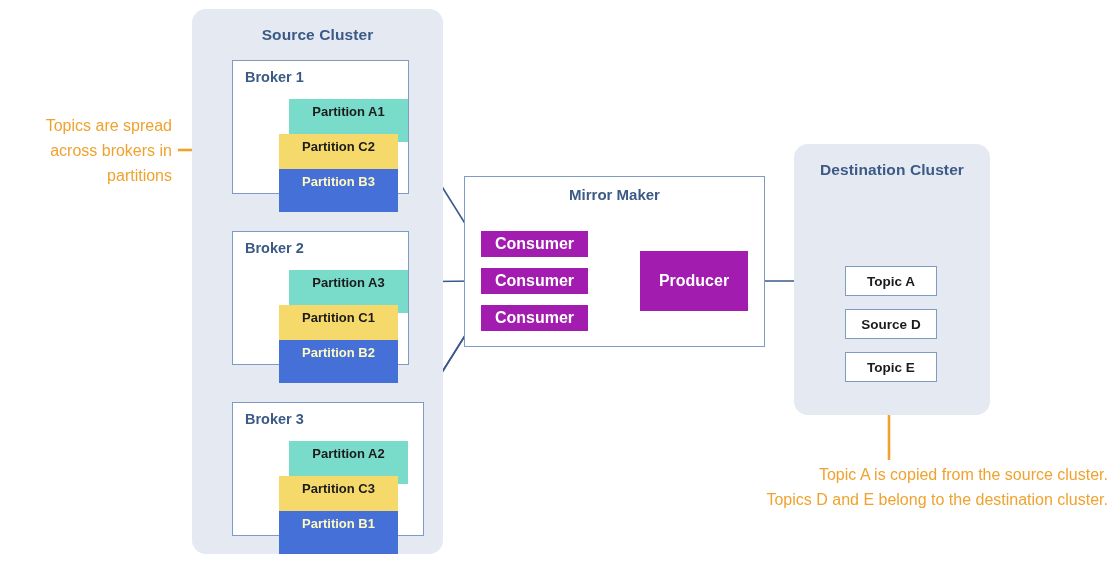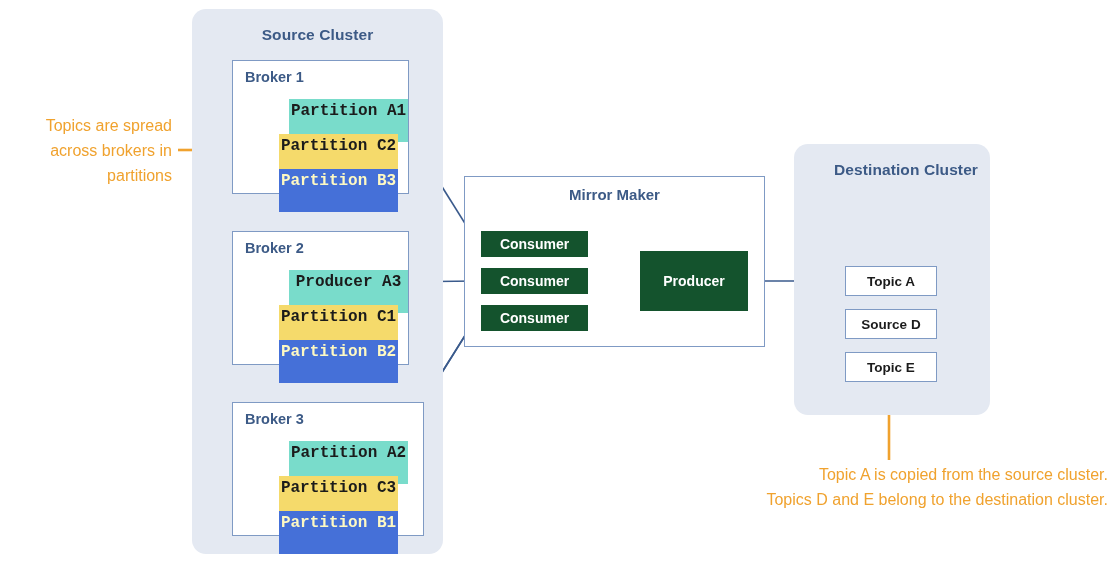--- a/index.html
+++ b/index.html
@@ -24,39 +24,38 @@
   
   .broker{
     position:absolute;background:#ffffff;border:1.4px solid #7f9ac4;
   }
   .broker-label{
     position:absolute;left:12px;top:8px;
     color:#3c5a86;font-size:14.5px;font-weight:bold;
   }
   .partition{
     position:absolute;height:43px;line-height:25px;
-    text-align:center;font-size:16px;font-weight:bold;
+    text-align:center;font-size:13px;font-weight:bold;
     white-space:nowrap;
-    font-family:Liberation Mono, monospace;
   }
   .p-teal{background:#79dccb;color:#1b1b1b;}
   .p-yellow{background:#f5da6b;color:#1b1b1b;}
   .p-blue{background:#4570d8;color:#fef9c3;}
 
   
   .mm-box{
     position:absolute;background:#ffffff;border:1.4px solid #7f9ac4;
   }
   .mm-title{
     position:absolute;width:100%;text-align:center;top:9px;
     color:#3c5a86;font-size:15px;font-weight:bold;
   }
   .node-blue{
-    position:absolute;background:#14532d;color:#ffffff;
-    font-size:14px;font-weight:bold;
+    position:absolute;background:#a21caf;color:#ffffff;
+    font-size:16px;font-weight:bold;
     display:flex;align-items:center;justify-content:center;
   }
 
   
   .topic{
     position:absolute;background:#ffffff;border:1.4px solid #7f9ac4;
     font-size:13.5px;color:#1b1b1b;font-weight:bold;
     display:flex;align-items:center;justify-content:center;
   }
 
@@ -116,21 +115,21 @@
 
   <div class="broker" style="left:232px;top:60px;width:175px;height:132px;">
     <div class="broker-label">Broker 1</div>
     <div class="partition p-teal" style="left:56px;top:38px;width:119px;">Partition A1</div>
     <div class="partition p-yellow" style="left:46px;top:73px;width:119px;">Partition C2</div>
     <div class="partition p-blue" style="left:46px;top:108px;width:119px;">Partition B3</div>
   </div>
 
   <div class="broker" style="left:232px;top:231px;width:175px;height:132px;">
     <div class="broker-label">Broker 2</div>
-    <div class="partition p-teal" style="left:56px;top:38px;width:119px;">Producer A3</div>
+    <div class="partition p-teal" style="left:56px;top:38px;width:119px;">Partition A3</div>
     <div class="partition p-yellow" style="left:46px;top:73px;width:119px;">Partition C1</div>
     <div class="partition p-blue" style="left:46px;top:108px;width:119px;">Partition B2</div>
   </div>
 
   <div class="broker" style="left:232px;top:402px;width:175px;height:132px;padding-left:15px;">
     <div class="broker-label">Broker 3</div>
     <div class="partition p-teal" style="left:56px;top:38px;width:119px;">Partition A2</div>
     <div class="partition p-yellow" style="left:46px;top:73px;width:119px;">Partition C3</div>
     <div class="partition p-blue" style="left:46px;top:108px;width:119px;">Partition B1</div>
   </div>
@@ -139,21 +138,21 @@
     <div class="mm-title">Mirror Maker</div>
   </div>
 
   <div class="node-blue" style="left:481px;top:231px;width:107px;height:26px;">Consumer</div>
   <div class="node-blue" style="left:481px;top:268px;width:107px;height:26px;">Consumer</div>
   <div class="node-blue" style="left:481px;top:305px;width:107px;height:26px;">Consumer</div>
 
   <div class="node-blue" style="left:640px;top:251px;width:108px;height:60px;">Producer</div>
 
   <div class="cluster" style="left:794px;top:144px;width:196px;height:271px;">
-    <div class="cluster-title" style="top:17px;margin-left:14px;">Destination Cluster</div>
+    <div class="cluster-title" style="top:17px;">Destination Cluster</div>
   </div>
 
   <div class="topic" style="left:845px;top:266px;width:90px;height:28px;">Topic A</div>
   <div class="topic" style="left:845px;top:309px;width:90px;height:28px;">Source D</div>
   <div class="topic" style="left:845px;top:352px;width:90px;height:28px;">Topic E</div>
 
   <div class="note note-left" style="left:0px;top:113px;width:172px;">Topics are spread
 across brokers in
 partitions</div>
 

